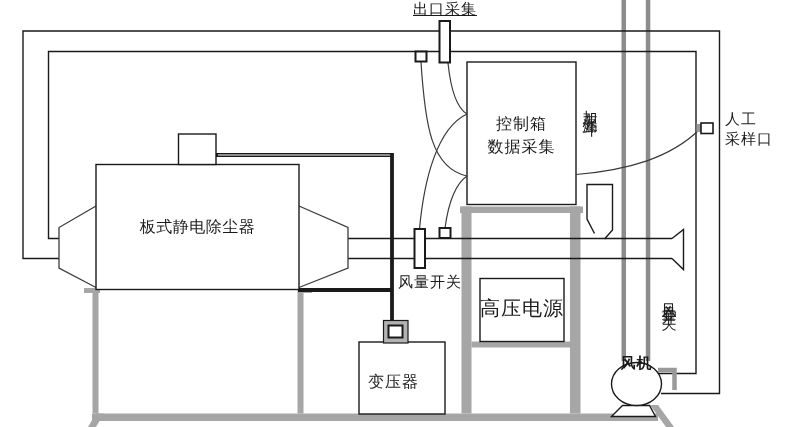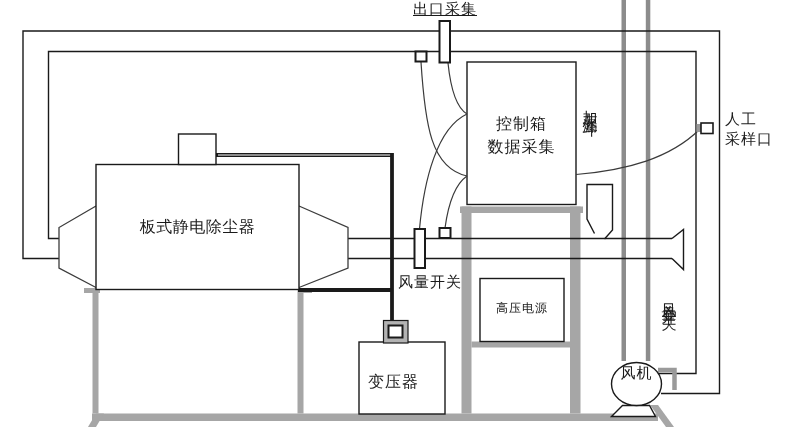--- a/index.html
+++ b/index.html
@@ -30,24 +30,24 @@
   
   .lbl{position:absolute;font-size:15px;line-height:17px;white-space:nowrap;letter-spacing:1px;}
   .lbl.center{text-align:center;white-space:normal;}
   .vert{writing-mode:vertical-rl;text-orientation:upright;letter-spacing:4px;white-space:nowrap;}
   #lbl-outlet{left:413px;top:0px;text-decoration:underline;}
   #lbl-databox{left:467px;top:112px;width:109px;font-size:16px;line-height:23px;}
   #lbl-funnel{left:582px;top:98px;}
   #lbl-manual{left:725px;top:109px;line-height:20px;}
   #lbl-esp{left:96px;top:218px;width:203px;font-size:16px;letter-spacing:0.5px;}
   #lbl-inlet{left:398px;top:273px;}
-  #lbl-hv{left:480px;top:300px;width:84px;font-size:12px;}
+  #lbl-hv{left:480px;top:300px;width:84px;font-size:20px;}
   #lbl-tr{left:359px;top:373px;width:69px;font-size:16px;}
   #lbl-switch{left:661px;top:291px;}
-  #lbl-fan{left:611px;top:364px;width:51px;}
+  #lbl-fan{left:611px;top:354px;width:51px;font-weight:bold;}
 </style>
 </head>
 <body>
 
 <div class="canvas">
 
   <svg width="794" height="427" viewBox="0 0 794 427">
 
     <rect class="gp" x="621.5" y="0" width="4.5" height="361"></rect>
     <rect class="gp" x="645.8" y="0" width="4.5" height="361"></rect>

